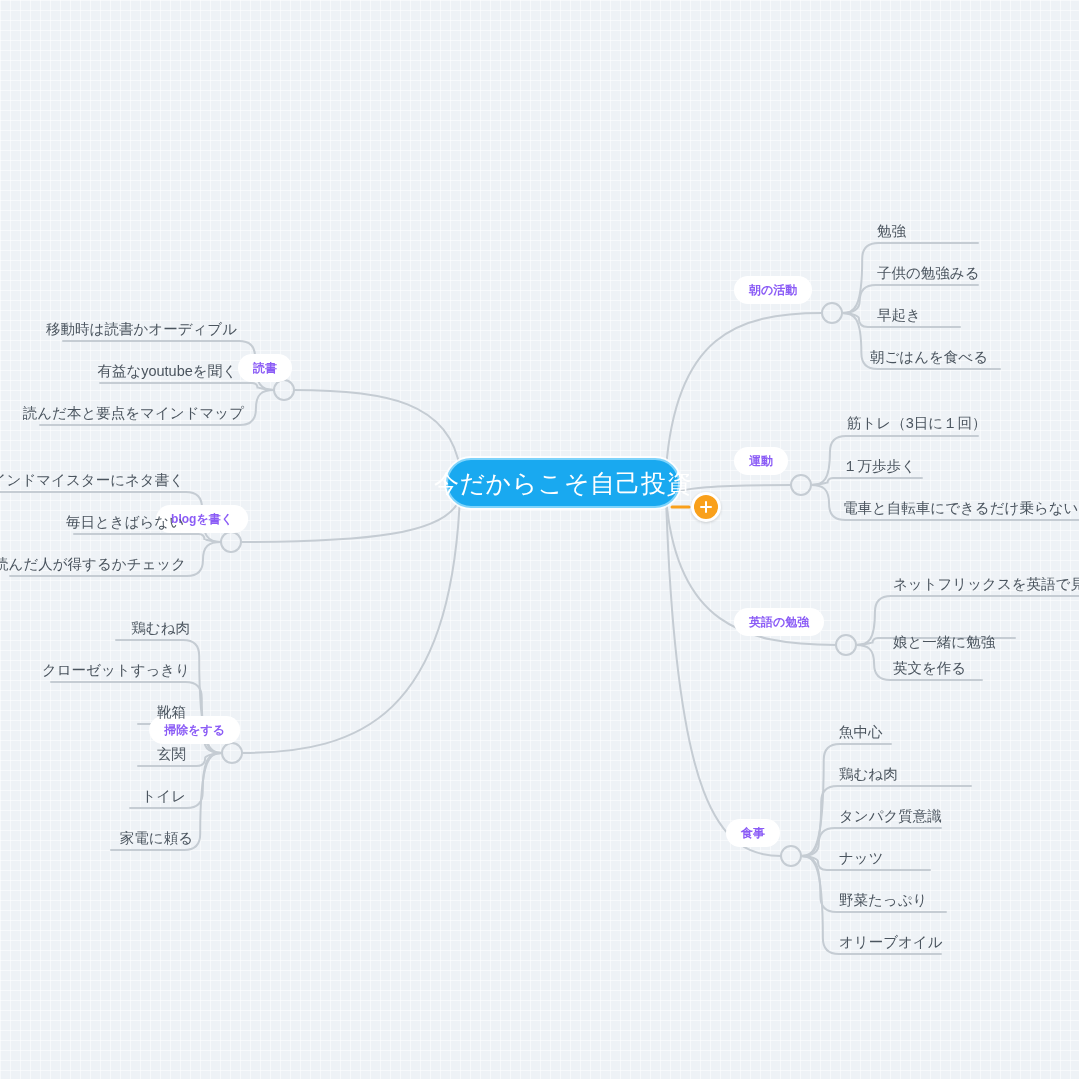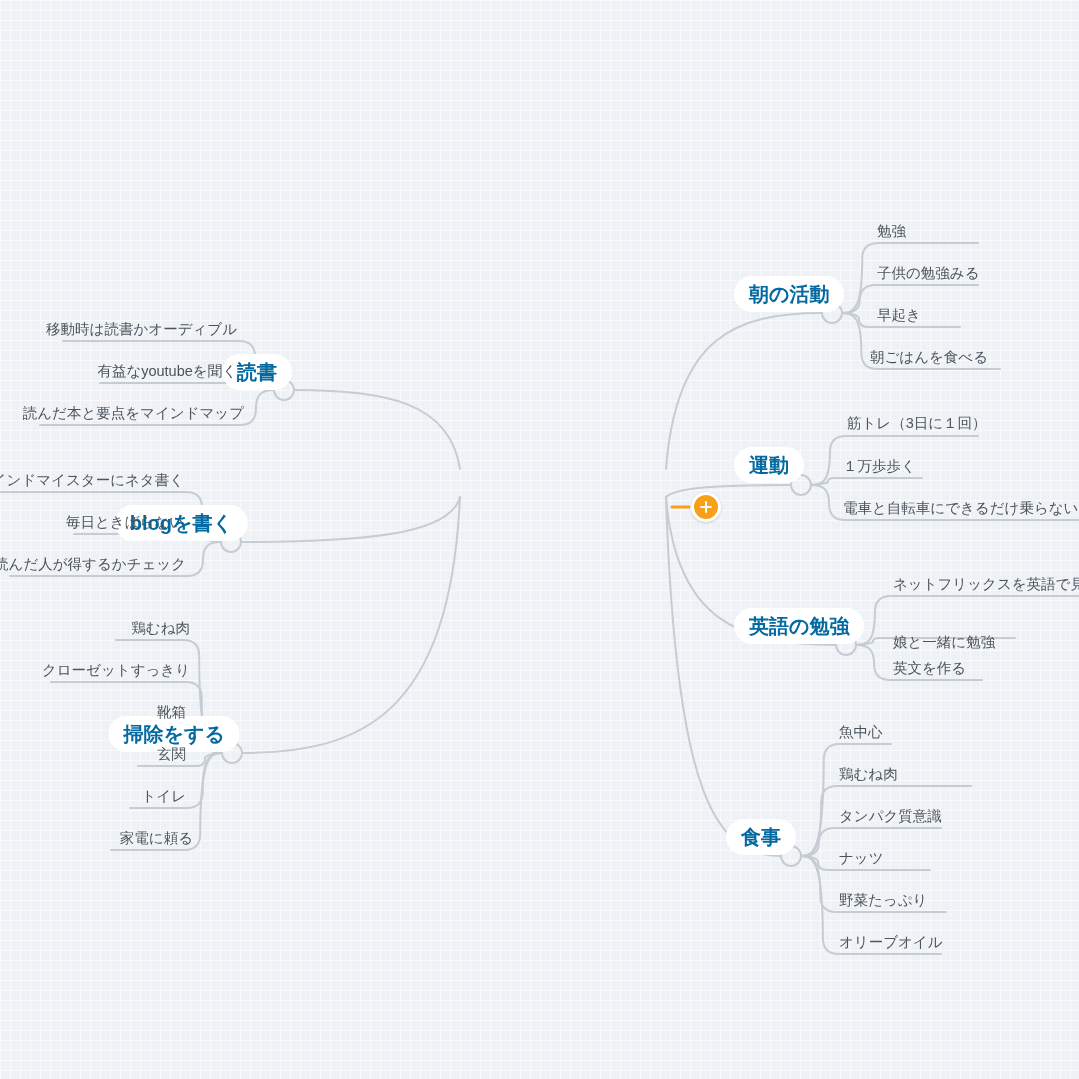--- a/index.html
+++ b/index.html
@@ -38,29 +38,29 @@
     display: flex;
     align-items: center;
     justify-content: center;
     box-shadow: 0 0 0 2px rgba(255,255,255,0.85);
     white-space: nowrap;
   }
   .node-branch {
     position: absolute;
     box-sizing: border-box;
     background: #ffffff;
-    color: #0369a1;
+    color: #8b5cf6;
     border-radius: 18px;
-    font-size: 20px;
+    font-size: 12px;
     font-weight: bold;
     display: flex;
     align-items: center;
     justify-content: center;
     padding: 0 15px;
-    height: 36px;
+    height: 28px;
     white-space: nowrap;
   }
   .node-leaf {
     position: absolute;
     color: #4a545e;
     font-size: 14.5px;
     white-space: nowrap;
     line-height: 1;
   }
   .node-leaf.right { text-align: right; }
@@ -138,20 +138,21 @@
       <path d="M 460 497 C 450 714.6, 361.9 753, 242 753" fill="none" stroke="#c5ccd3" stroke-width="2" stroke-linecap="round"></path>
       <circle cx="232" cy="753" r="10" fill="none" stroke="#c5ccd3" stroke-width="2"></circle>
       <path d="M 222 753 C 210 753, 199.22 749, 199.22 656 Q 199.22 640, 183.22 640 L 116 640" fill="none" stroke="#c5ccd3" stroke-width="2" stroke-linecap="round"></path>
       <path d="M 222 753 C 210 753, 201.74 749, 201.74 698 Q 201.74 682, 185.74 682 L 51 682" fill="none" stroke="#c5ccd3" stroke-width="2" stroke-linecap="round"></path>
       <path d="M 222 753 C 210 753, 204.26 749, 204.26 740 Q 204.26 724, 188.26 724 L 138 724" fill="none" stroke="#c5ccd3" stroke-width="2" stroke-linecap="round"></path>
       <path d="M 222 753 C 210 753, 205.22 757, 205.22 757.5 Q 205.22 766, 196.72 766 L 138 766" fill="none" stroke="#c5ccd3" stroke-width="2" stroke-linecap="round"></path>
       <path d="M 222 753 C 210 753, 202.7 757, 202.7 792 Q 202.7 808, 186.7 808 L 130 808" fill="none" stroke="#c5ccd3" stroke-width="2" stroke-linecap="round"></path>
       <path d="M 222 753 C 210 753, 200.18 757, 200.18 834 Q 200.18 850, 184.18 850 L 111 850" fill="none" stroke="#c5ccd3" stroke-width="2" stroke-linecap="round"></path>
     </svg>
 
+  <div class="node-root" id="root-node" style="left: 446px; top: 458px; width: 234px; height: 50px;">今だからこそ自己投資</div>
 
   <div class="plus-btn" id="add-button" title="+" style="left: 691px; top: 492px;"></div>
 
   <div id="nodes">
       <div class="node-branch" style="left: 734px; top: 276px;">朝の活動</div>
       <div class="node-leaf right" style="left: 877px; top: 224px;">勉強</div>
       <div class="node-leaf right" style="left: 877px; top: 266px;">子供の勉強みる</div>
       <div class="node-leaf right" style="left: 877px; top: 308px;">早起き</div>
       <div class="node-leaf right" style="left: 870px; top: 350px;">朝ごはんを食べる</div>
       <div class="node-branch" style="left: 734px; top: 447px;">運動</div>

